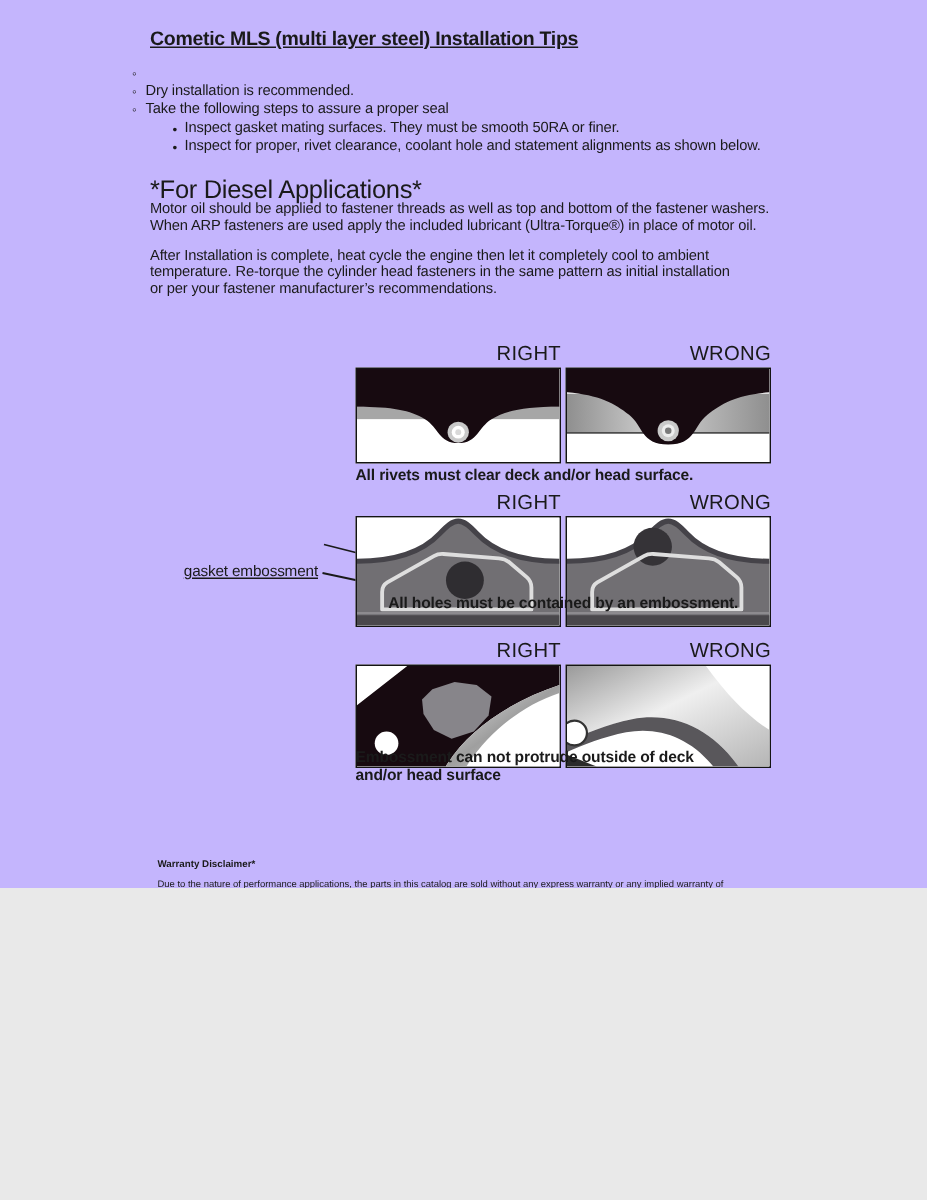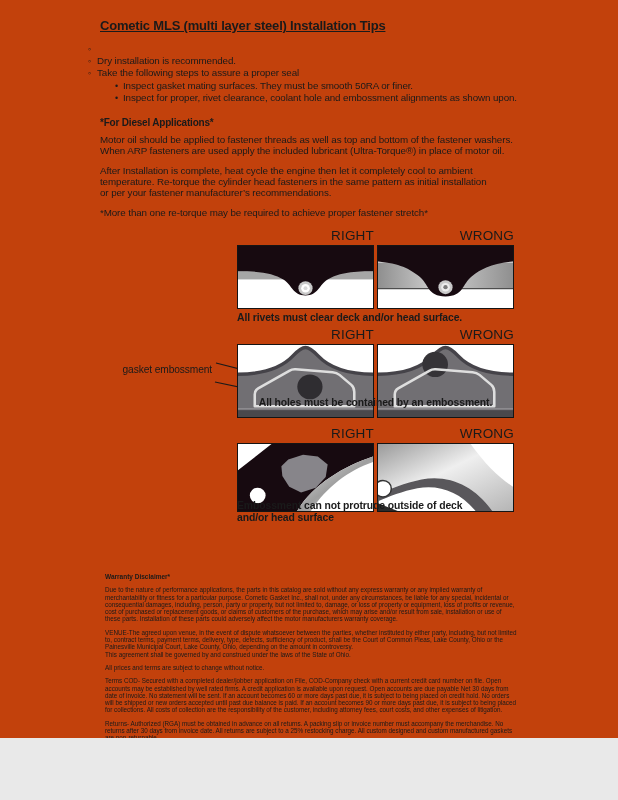--- a/index.html
+++ b/index.html
@@ -1,56 +1,56 @@
 <!DOCTYPE html>
 <html><head>
 <meta charset="utf-8">
 <style>
   html,body{margin:0;padding:0;background:#e9e9e9;}
   .page{
     position:relative;
-    width:618px;height:738px;
+    width:618px;height:592px;
     margin:0 auto;
-    background:#c2410c;
+    background:#c4b5fd;
     font-family:"Liberation Sans", sans-serif;
     color:#1a1a1a;
     overflow:hidden;
   }
   .abs{position:absolute;}
   .title{
     left:100px;top:18px;
     font-size:13px;font-weight:bold;letter-spacing:-0.2px;
     text-decoration:underline;
     white-space:nowrap;
   }
   .tips{left:88px;top:43px;width:470px;font-size:9.8px;letter-spacing:-0.1px;}
   .tip-row{display:flex;align-items:flex-start;line-height:12.2px;}
   .tip-row .marker{width:9px;flex:0 0 9px;font-size:9px;line-height:12.2px;}
   .tip-row.sub{padding-left:27px;}
   .tip-row.sub .marker{width:8px;flex:0 0 8px;}
-  .diesel-heading{left:100px;top:117px;font-size:10px;font-weight:bold;letter-spacing:-0.2px;}
+  .diesel-heading{left:100px;top:117px;font-size:17px;font-weight:normal;letter-spacing:-0.2px;}
   .para{left:100px;width:455px;font-size:9.8px;line-height:11.2px;letter-spacing:-0.1px;white-space:pre-line;}
   .p1{top:134px;}
   .p2{top:165px;}
   .p3{top:207px;}
   .rw-label{width:137px;text-align:right;font-size:13.5px;letter-spacing:0.2px;}
   .r1l{left:237px;top:228px;}  .r1r{left:377px;top:228px;}
   .r2l{left:237px;top:327px;}  .r2r{left:377px;top:327px;}
   .r3l{left:237px;top:426px;}  .r3r{left:377px;top:426px;}
   .diagram{border:1.6px solid #141414;box-sizing:border-box;width:137px;background:#fff;}
   .diagram svg{display:block;width:100%;height:100%;}
   .d1{height:64px;top:245px;} .d2{height:74px;top:344px;} .d3{height:69px;top:443px;}
   .dl{left:237px;} .dr{left:377px;}
   .caption{font-weight:bold;font-size:10.4px;letter-spacing:-0.1px;line-height:12px;white-space:pre-line;}
   .cap1{left:237px;top:312px;width:300px;}
   .cap2{left:237px;top:397px;width:277px;text-align:center;}
   .cap3{left:237px;top:500px;width:280px;}
   .callout{font-size:10.2px;line-height:11px;letter-spacing:-0.1px;text-align:right;white-space:pre-line;}
   .co1{right:403px;top:345px;width:160px;}
-  .co2{right:406px;top:364px;width:160px;}
+  .co2{right:406px;top:376px;width:160px;text-decoration:underline;}
   .leaders{left:210px;top:355px;width:100px;height:45px;}
   .legal{left:105px;top:573px;width:413px;font-size:6.3px;line-height:7.3px;letter-spacing:0;}
   .legal h4{margin:0 0 6px 0;font-size:6.5px;}
   .legal p{margin:0 0 6px 0;white-space:pre-line;}
   .page-code{left:388px;top:753px;font-size:14px;letter-spacing:0.2px;}
 </style>
 </head>
 <body>
 
 <div class="page">
@@ -68,31 +68,30 @@
     <div class="tip-row">
       <span class="marker">◦</span>
       <span>Take the following steps to assure a proper seal</span>
     </div>
     <div class="tip-row sub">
       <span class="marker">•</span>
       <span>Inspect gasket mating surfaces.  They must be smooth 50RA or finer.</span>
     </div>
     <div class="tip-row sub">
       <span class="marker">•</span>
-      <span>Inspect for proper, rivet clearance, coolant hole and embossment alignments as shown upon.</span>
+      <span>Inspect for proper, rivet clearance, coolant hole and statement alignments as shown below.</span>
     </div>
   </div>
 
   <div class="abs diesel-heading">*For Diesel Applications*</div>
   <div class="abs para p1">Motor oil should be applied to fastener threads as well as top and bottom of the fastener washers.
 When ARP fasteners are used apply the included lubricant (Ultra-Torque®) in place of motor oil.</div>
   <div class="abs para p2">After Installation is complete, heat cycle the engine then let it completely cool to ambient
 temperature. Re-torque the cylinder head fasteners in the same pattern as initial installation
 or per your fastener manufacturer’s recommendations.</div>
-  <div class="abs para p3">*More than one re-torque may be required to achieve proper fastener stretch*</div>
 
   <div class="abs rw-label r1l">RIGHT</div>
   <div class="abs rw-label r1r">WRONG</div>
 
   <div class="abs diagram d1 dl">
     <svg viewBox="0 0 137 64" preserveAspectRatio="none">
       <rect width="137" height="64" fill="#ffffff"></rect>
       <rect x="0" y="26" width="137" height="8.5" fill="#a6a6a6"></rect>
       <path d="M0,0 H137 V26 C113,26 101,28.5 91,34.5 C82,40 81.5,51 68.5,51 C55.5,51 55,40 46,34.5 C36,28.5 24,26 0,26 Z" fill="#170a10"></path>
       <circle cx="68.5" cy="43.5" r="7.2" fill="#c9c9c9"></circle>

